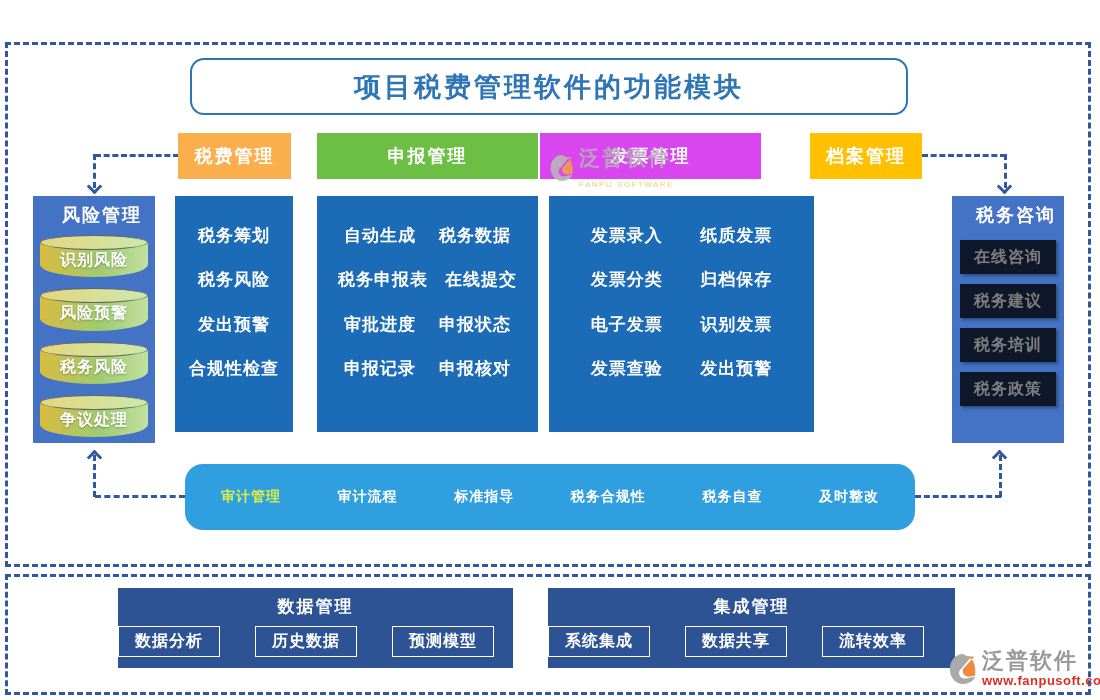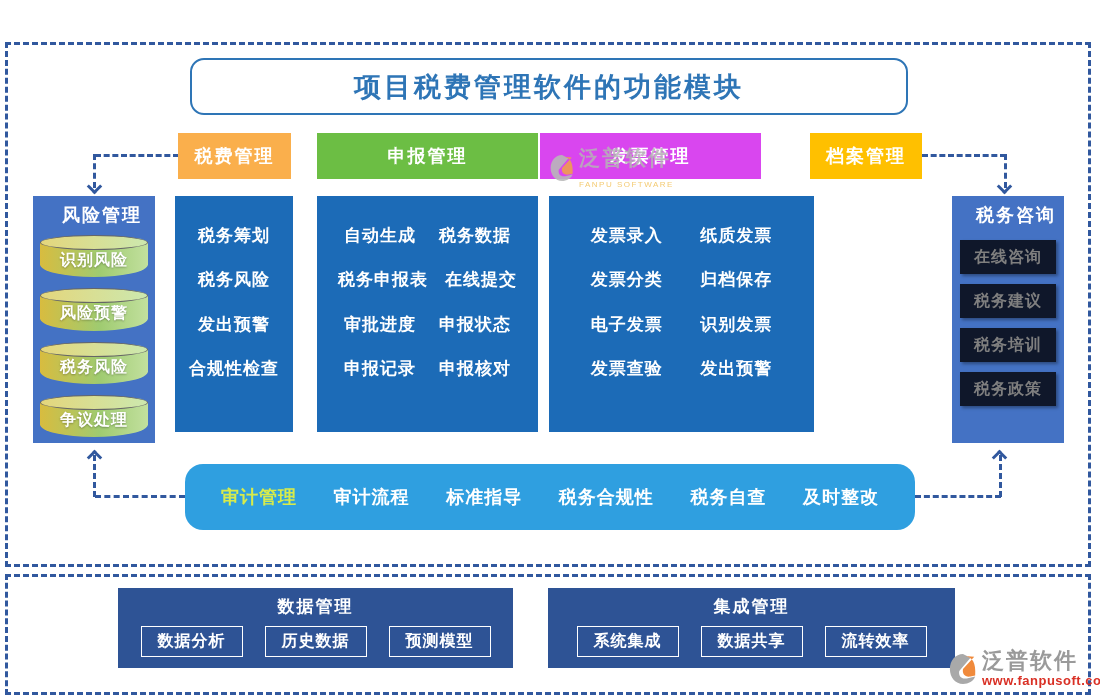--- a/index.html
+++ b/index.html
@@ -48,28 +48,28 @@
   .cyl-label { position:absolute; left:0; right:0; top:15px; text-align:center;
     color:#fff; font-size:16px; font-weight:bold; letter-spacing:1px; text-shadow:0 1px 2px rgba(0,0,0,.3); }
 
   .consult-item { height:34px; margin:10px 8px 0; background:#0f172a; color:#7F7F7F;
     display:flex; align-items:center; justify-content:center; font-size:16px; font-weight:bold;
     letter-spacing:1px; box-shadow:2px 2px 3px rgba(0,0,0,.35); }
 
   .audit-bar { position:absolute; left:185px; top:464px; width:730px; height:66px;
     background:#2F9FE0; border-radius:18px; display:flex; align-items:center;
     justify-content:space-between; padding:0 36px; z-index:1; }
-  .audit-bar span { font-size:18px; font-weight:bold; letter-spacing:1px; color:#fff; white-space:nowrap; }
+  .audit-bar span { font-size:14px; font-weight:bold; letter-spacing:1px; color:#fff; white-space:nowrap; }
   .audit-bar .audit-lead { color:#D7EB4B; }
 
   .bottom-box { position:absolute; top:588px; height:80px; background:#2E5395; z-index:2; }
   .box-data { left:118px; width:395px; }
   .box-integration { left:548px; width:407px; }
   .bottom-title { text-align:center; color:#fff; font-size:17px; font-weight:bold; letter-spacing:2px; margin-top:7px; }
-  .chip-row { display:flex; justify-content:center; gap:22px; margin-top:8px; }
+  .chip-row { display:flex; gap:35px; margin-top:8px; }
   .chip { border:1px solid #fff; color:#fff; font-size:16px; font-weight:bold; letter-spacing:1px;
     padding:4px 16px; white-space:nowrap; }
 
   .dash-h { position:absolute; height:0; border-top:3px dashed #31589E; }
   .dash-v { position:absolute; width:0; border-left:3px dashed #31589E; }
   .chev { position:absolute; width:11px; height:11px; border-right:3px solid #31589E; border-bottom:3px solid #31589E; }
   .chev-down { transform:rotate(45deg); }
   .chev-up { transform:rotate(-135deg); }
 
   .watermark-center { position:absolute; left:549px; top:147px; display:flex; align-items:center;

